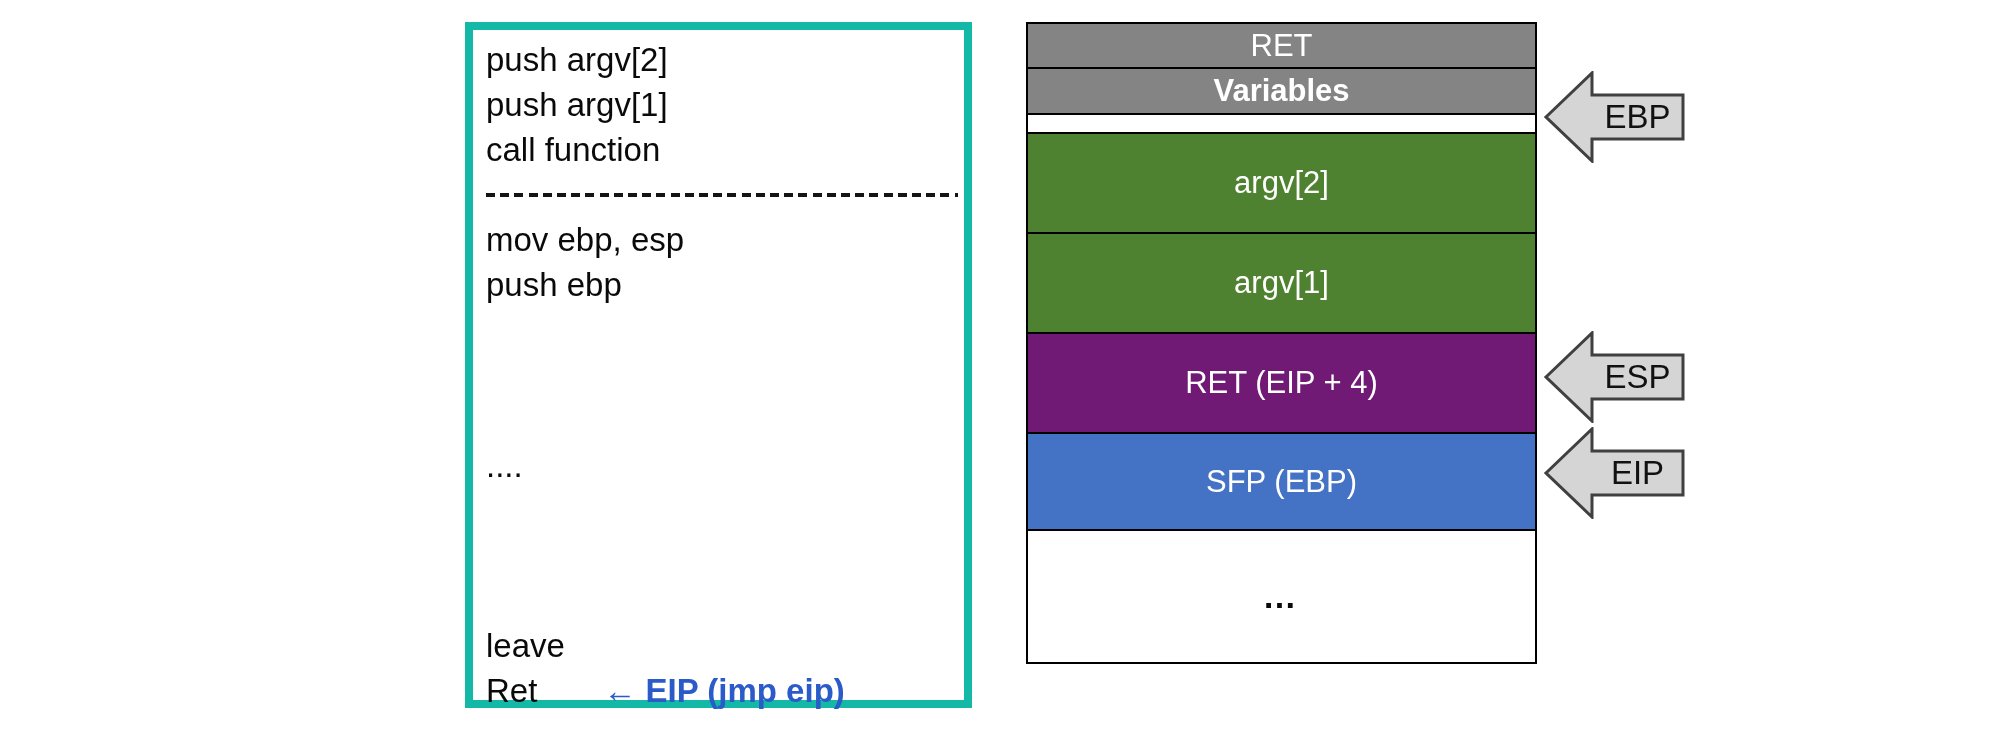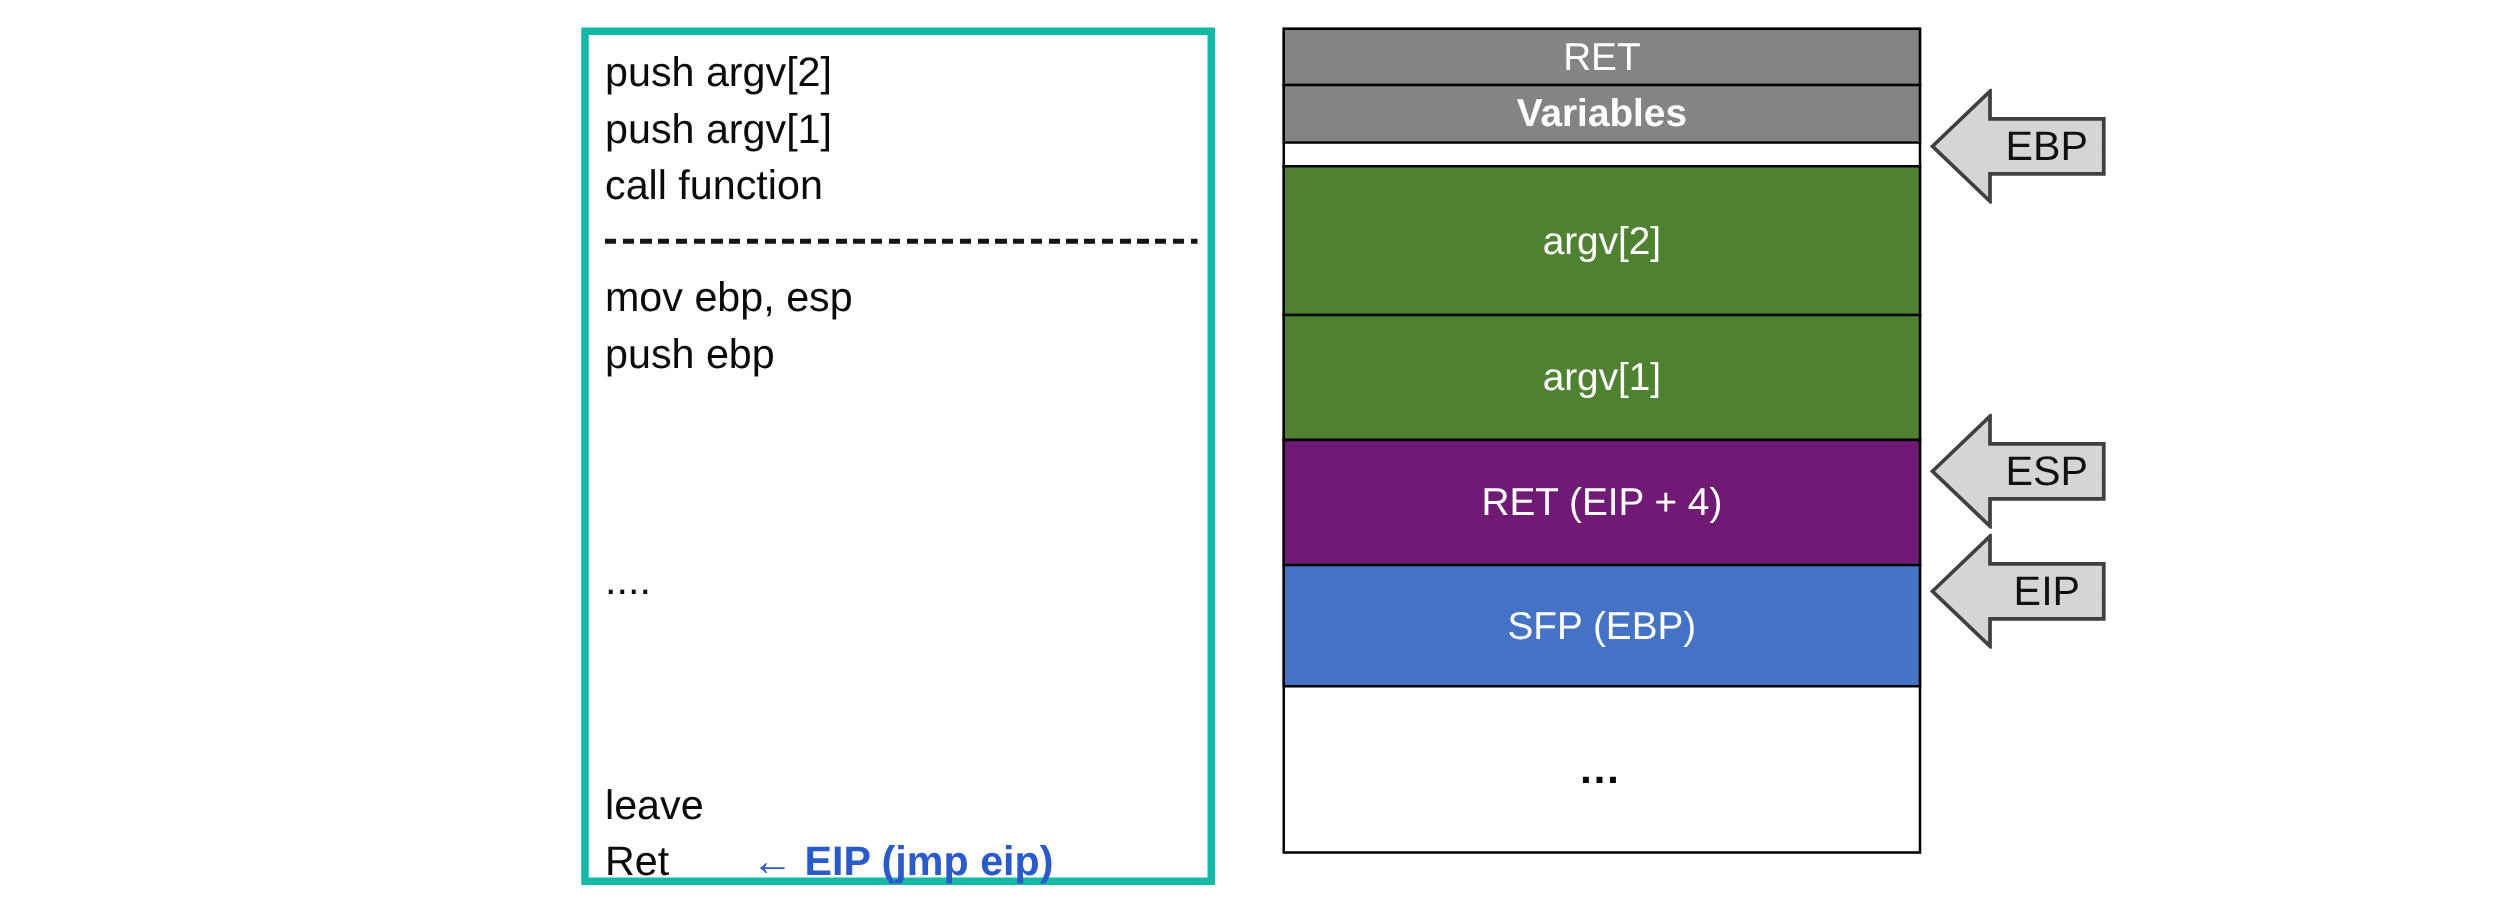--- a/index.html
+++ b/index.html
@@ -16,21 +16,21 @@
     overflow: hidden;
   }
 
   
   .code-panel {
     position: absolute;
     left: 465px;
     top: 22px;
     width: 507px;
     height: 686px;
-    border: 6px solid #14b8a6;
+    border: 8px solid #14b8a6;
     box-sizing: border-box;
     padding: 7px 6px 0 13px;
     display: flex;
     flex-direction: column;
   }
   .code-line {
     height: 45.1px;
     line-height: 45.1px;
     font-size: 33px;
     color: #0a0a0a;
@@ -67,21 +67,21 @@
     justify-content: center;
     font-size: 31px;
   }
   .stack-cell + .stack-cell { margin-top: -2px; }
   .txt-white { color: #ffffff; }
   .txt-black { color: #0a0a0a; font-size: 34px; font-weight: 700; letter-spacing: 4px; }
   .h-ret   { height: 47px; }
   .h-sfp   { height: 47px; }
   .h-vars  { height: 48px; }
   .h-gap   { height: 21px; }
-  .h-arg2  { height: 121px; }
+  .h-arg2  { height: 102px; }
   .h-arg1  { height: 102px; }
   .h-retf  { height: 102px; }
   .h-sfpf  { height: 99px; }
   .h-rest  { height: 135px; }
 
   
   .pointer {
     position: absolute;
     width: 141px;
     height: 92px;

